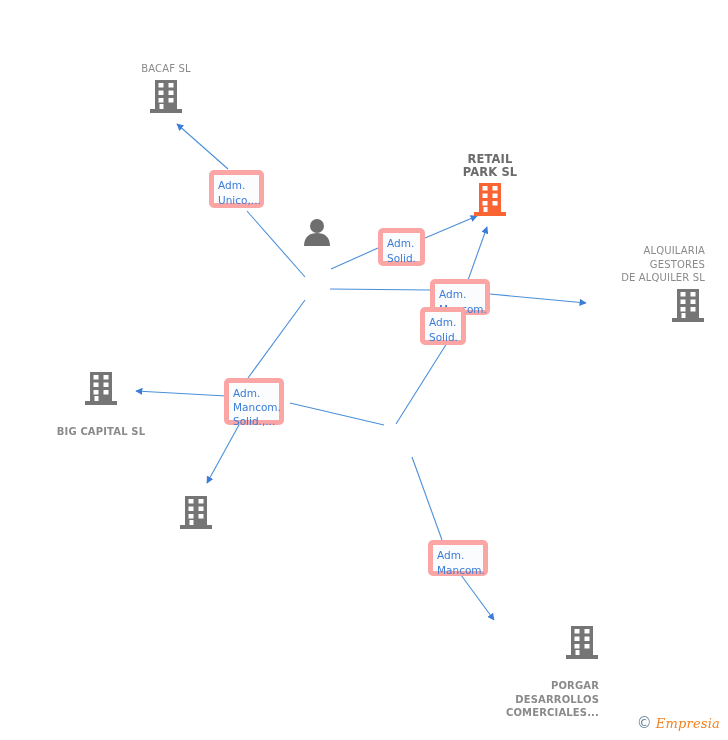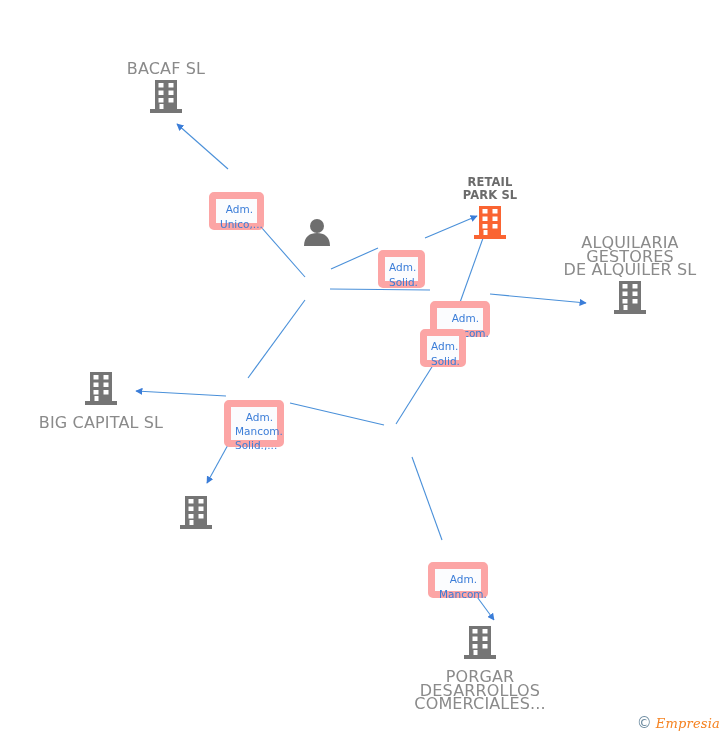--- a/index.html
+++ b/index.html
@@ -34,51 +34,50 @@
     text-align: center;
     z-index: 3;
   }
   .node .icon-wrap {
     display: block;
     line-height: 0;
   }
   .node svg { display: inline-block; }
 
   .node-label {
-    font-size: 16px;
+    font-size: 10px;
     line-height: 13.5px;
     color: #8a8a8a;
     letter-spacing: .15px;
     white-space: pre-line;
   }
   .node-label.above { margin-bottom: 2px; }
-  .node-label.below { margin-top: 10px; }
+  .node-label.below { margin-top: 19px; font-weight: bold; }
   .node-label.center-company {
     color: #6b6b6b;
     font-weight: bold;
     font-size: 11.5px;
     line-height: 13px;
   }
 
   
   .rel {
     position: absolute;
     box-sizing: border-box;
     background: #fbfcfe;
-    border: 7px solid #fca5a5;
+    border: 5px solid #fca5a5;
     border-radius: 5px;
     color: #3b7dd8;
     font-size: 10.5px;
     line-height: 15px;
-    text-align: right;
+    text-align: left;
     padding: 3px 4px 4px;
     white-space: pre-line;
     z-index: 6;
     box-shadow: 0 0 0 0 rgba(0,0,0,0);
-    margin-top: 22px;
   }
 
   
   #watermark {
     position: absolute;
     right: 8px;
     bottom: 8px;
     z-index: 10;
     display: flex;
     align-items: center;
@@ -146,41 +145,41 @@
           <rect x="9.5" y="12.5" width="5" height="4.5"></rect>
           <rect x="19.5" y="12.5" width="5" height="4.5"></rect>
           <rect x="9.5" y="20" width="5" height="4.5"></rect>
           <rect x="19.5" y="20" width="5" height="4.5"></rect>
           <rect x="10.5" y="26" width="4" height="5"></rect>
         </g>
       </svg>
     </span>
   </div>
 
-  <div class="node" style="left:490px; top:153px;margin-top:23px;">
+  <div class="node" style="left:490px; top:153px;">
     <div class="node-label above center-company">RETAIL
 PARK SL</div>
     <span class="icon-wrap">
       <svg width="34" height="36" viewBox="0 0 34 36">
         <rect x="6" y="2" width="22" height="29" fill="#fa6432"></rect>
         <rect x="1" y="31" width="32" height="4" fill="#fa6432"></rect>
         <g fill="#ffffff">
           <rect x="9.5" y="5" width="5" height="4.5"></rect>
           <rect x="19.5" y="5" width="5" height="4.5"></rect>
           <rect x="9.5" y="12.5" width="5" height="4.5"></rect>
           <rect x="19.5" y="12.5" width="5" height="4.5"></rect>
           <rect x="9.5" y="20" width="5" height="4.5"></rect>
           <rect x="19.5" y="20" width="5" height="4.5"></rect>
           <rect x="10.5" y="26" width="4" height="5"></rect>
         </g>
       </svg>
     </span>
   </div>
 
-  <div class="node" style="left:630px; top:236px;">
+  <div class="node" style="left:630px; top:244px;text-align:right;">
     <div class="node-label above">ALQUILARIA
 GESTORES
 DE ALQUILER SL</div>
     <span class="icon-wrap">
       <svg width="34" height="36" viewBox="0 0 34 36">
         <rect x="6" y="2" width="22" height="29" fill="#757575"></rect>
         <rect x="1" y="31" width="32" height="4" fill="#757575"></rect>
         <g fill="#ffffff">
           <rect x="9.5" y="5" width="5" height="4.5"></rect>
           <rect x="19.5" y="5" width="5" height="4.5"></rect>
@@ -224,21 +223,21 @@
           <rect x="9.5" y="12.5" width="5" height="4.5"></rect>
           <rect x="19.5" y="12.5" width="5" height="4.5"></rect>
           <rect x="9.5" y="20" width="5" height="4.5"></rect>
           <rect x="19.5" y="20" width="5" height="4.5"></rect>
           <rect x="10.5" y="26" width="4" height="5"></rect>
         </g>
       </svg>
     </span>
   </div>
 
-  <div class="node" style="left:480px; top:624px;">
+  <div class="node" style="left:524px; top:624px;text-align:right;">
     <span class="icon-wrap">
       <svg width="34" height="36" viewBox="0 0 34 36">
         <rect x="6" y="2" width="22" height="29" fill="#757575"></rect>
         <rect x="1" y="31" width="32" height="4" fill="#757575"></rect>
         <g fill="#ffffff">
           <rect x="9.5" y="5" width="5" height="4.5"></rect>
           <rect x="19.5" y="5" width="5" height="4.5"></rect>
           <rect x="9.5" y="12.5" width="5" height="4.5"></rect>
           <rect x="19.5" y="12.5" width="5" height="4.5"></rect>
           <rect x="9.5" y="20" width="5" height="4.5"></rect>

